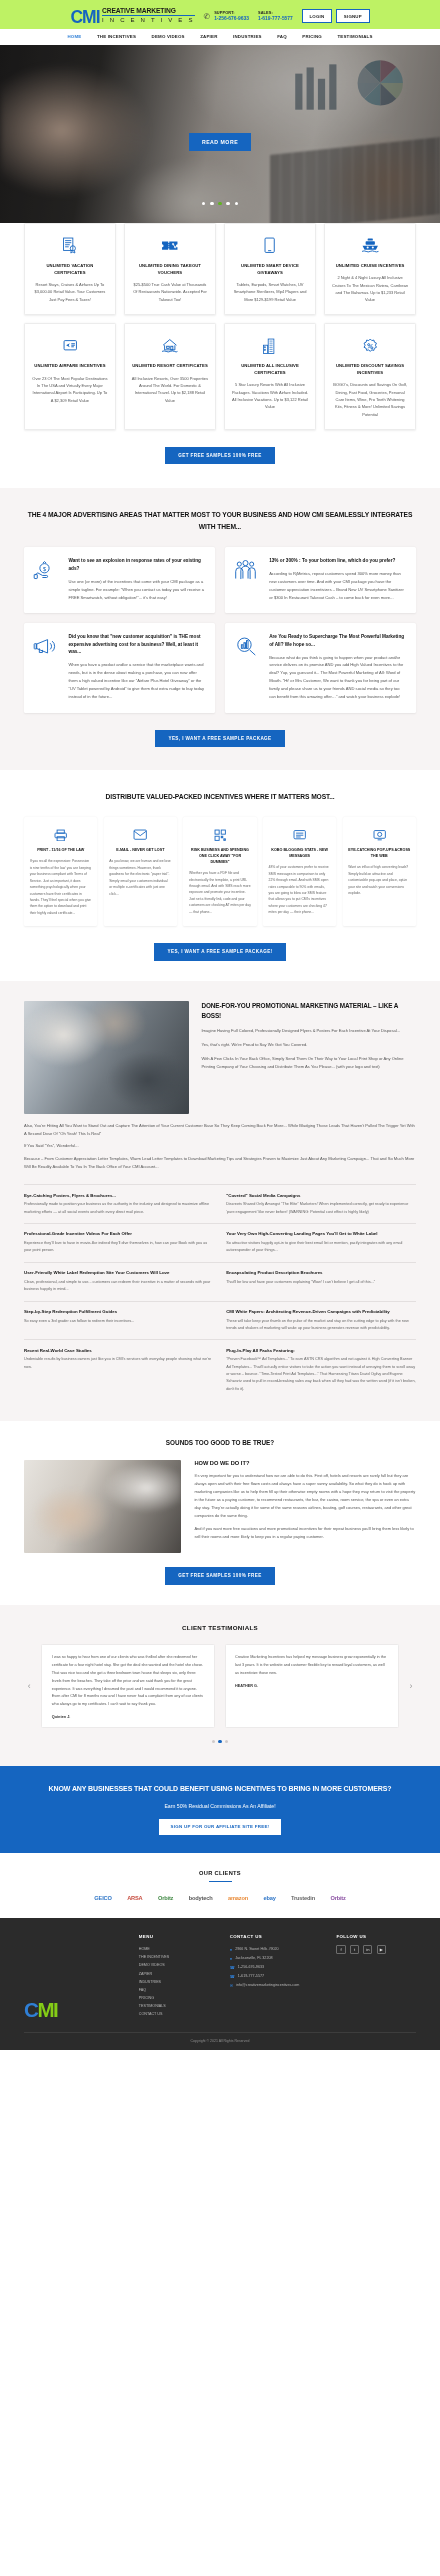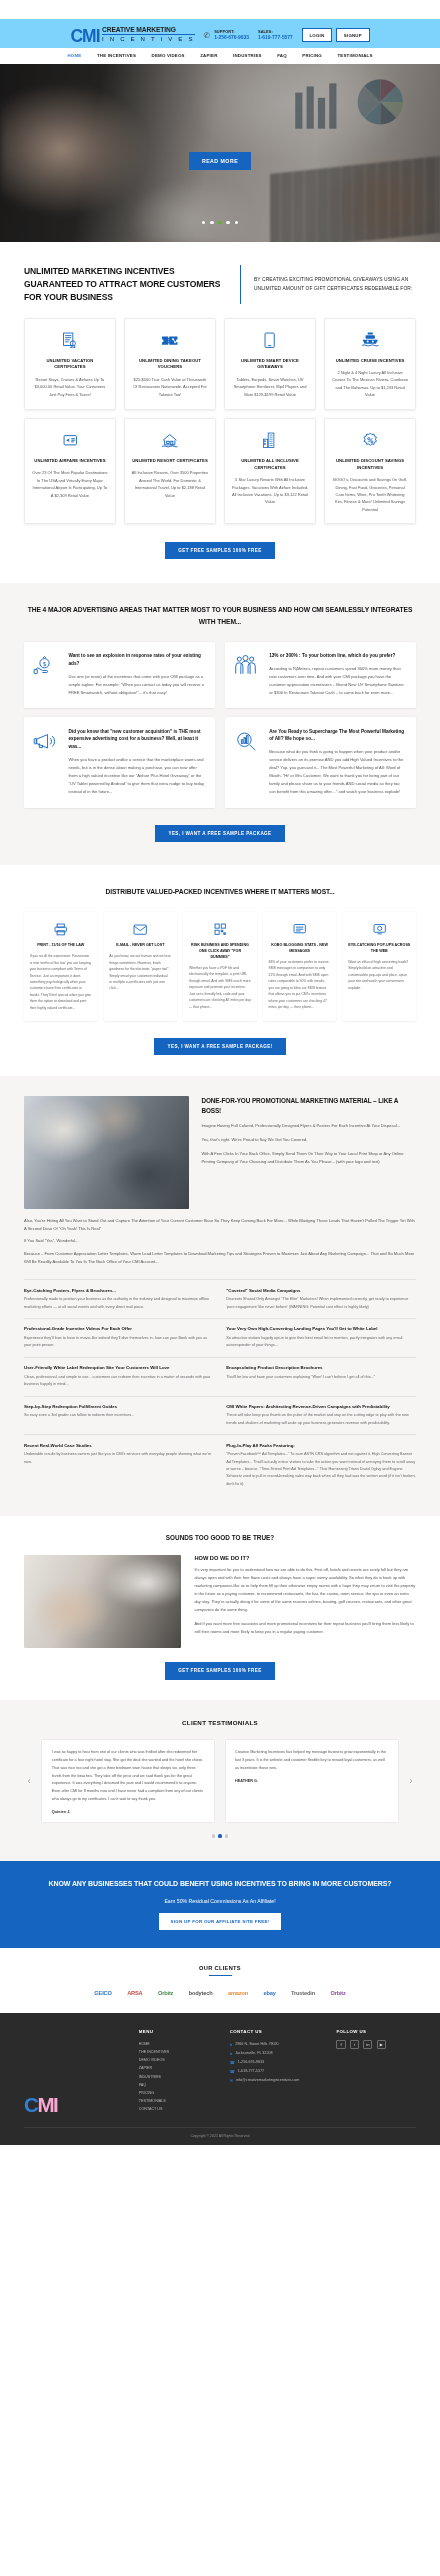--- a/index.html
+++ b/index.html
@@ -10,21 +10,21 @@
     color: #333;
     font-size: 5.7px;
     -webkit-font-smoothing: antialiased;
   }
   .wrap { width: 440px; margin: 0 auto; }
   .container { width: 392px; margin: 0 auto; }
 
   
   .topbar {
     display: flex; align-items: center; justify-content: center;
-    gap: 9px; padding: 7.2px 0 4.1px 0; background: #7dd3fc; margin-top: 19px;
+    gap: 9px; padding: 7.2px 0 4.1px 0; background: #bef264;
   }
   .logo { display: flex; align-items: flex-end; gap: 1px; }
   .logo-cmi {
     font-family: "Liberation Sans", sans-serif;
     font-weight: bold; font-size: 17.5px; letter-spacing: -1px;
     color: #1565c0; line-height: 0.85;
   }
   .logo-text { display: flex; flex-direction: column; margin-left: 1.5px; padding-bottom: 1px;}
   .logo-l1 {
     font-size: 6.7px; font-weight: bold; letter-spacing: -0.1px;
@@ -243,21 +243,21 @@
   .clients h4 { font-size: 5.7px; font-weight:bold; color:#111; letter-spacing:0.3px; }
   .clients .ul { width: 23px; height:1px; background:#1565c0; margin: 4.6px auto 13.4px auto;}
   .logos { display:flex; justify-content:center; align-items:center; gap: 15.5px; flex-wrap: wrap; }
   .logos .lg { font-size: 5.7px; font-weight: bold; color:#444; letter-spacing:-0.2px; opacity:.9; }
 
   
   footer { background: #2b2b2b; color:#cfcfcf; padding: 15.5px 0 0 0; }
   .fgrid { display: grid; grid-template-columns: 1.3fr 1fr 1.2fr 1fr; gap: 11.3px; }
   .flogo { display:flex; align-items:flex-end; }
   .flogo .c { font-size: 20.6px; font-weight:bold; color:#2f7fd6; letter-spacing:-1.5px; line-height:.8;}
-  .flogo .mi { font-size: 20.6px; font-weight:bold; color:#f9a8d4; letter-spacing:-1.5px; line-height:.8;}
+  .flogo .mi { font-size: 20.6px; font-weight:bold; color:#84cc16; letter-spacing:-1.5px; line-height:.8;}
   footer h6 { font-size: 4.4px; font-weight:bold; color:#fff; letter-spacing:0.4px; margin-bottom: 6.2px;}
   footer ul { list-style:none; }
   footer li { font-size: 3.7px; color:#b6b6b6; line-height: 2.2; cursor:pointer; }
   .fcontact li { display:flex; gap:3.1px; align-items:flex-start; }
   .fcontact .ci { color:#2f7fd6; font-size: 4.1px; }
   .fsocial { display:flex; gap:4.1px; margin-top: 2.1px;}
   .fsocial span {
     width:9.3px; height:9.3px; border:0.5px solid #6d6d6d; border-radius:1px; color:#ddd;
     display:flex; align-items:center; justify-content:center; font-size:4.1px; cursor:pointer;
   }
@@ -339,28 +339,20 @@
     <div class="hero-dots">
       <span></span>
       <span></span>
       <span class="on"></span>
       <span></span>
       <span></span>
     </div>
   </section>
 
   <div class="container">
-    <div class="split">
-      <div class="split-l">
-        <h2>UNLIMITED MARKETING INCENTIVES GUARANTEED TO ATTRACT MORE CUSTOMERS FOR YOUR BUSINESS</h2>
-      </div>
-      <div class="split-r">
-        <p>BY CREATING EXCITING PROMOTIONAL GIVEAWAYS USING AN UNLIMITED AMOUNT OF GIFT CERTIFICATES REDEEMABLE FOR:</p>
-      </div>
-    </div>
 
     <div class="grid4">
       <div class="icard">
         <div class="ic">
           <svg width="15.5" height="16.5" viewBox="0 0 30 32" fill="none" stroke="#1565c0" stroke-width="1.7">
             <rect x="3" y="2" width="18" height="24"></rect>
               <line x1="6" y1="7" x2="18" y2="7"></line>
             <line x1="6" y1="11" x2="18" y2="11"></line>
               <line x1="6" y1="15" x2="15" y2="15"></line>
             <line x1="6" y1="19" x2="13" y2="19"></line>

